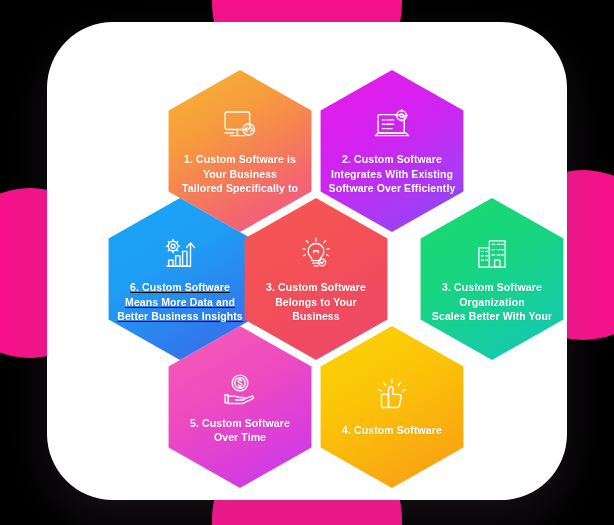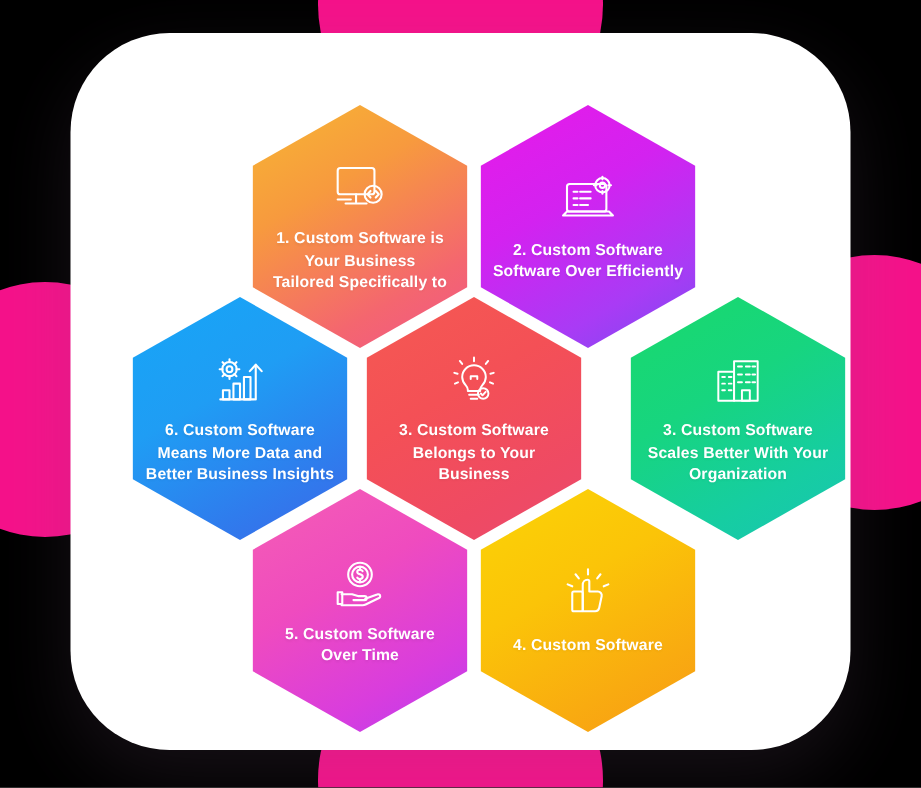--- a/index.html
+++ b/index.html
@@ -36,21 +36,21 @@
   .hex .cap{color:#fff;font-size:10.5px;line-height:14.5px;font-weight:700;
             text-align:center;letter-spacing:.1px;
             text-shadow:0 1px 2px rgba(0,0,0,.07);}
 
   
   .h1{left:164px;top:70px;}
   .h2{left:316px;top:70px;}
   .h3{left:416px;top:198px;}
   .h4{left:316px;top:326px;}
   .h5{left:164px;top:326px;}
-  .h6{left:84px;top:198px;}
+  .h6{left:104px;top:198px;text-decoration:underline;}
   .h7{left:240px;top:198px;}
 
   
   .h1{background:linear-gradient(150deg,#f7b733 0%,#f79a3e 35%,#f4666f 75%,#f0558a 100%);}
   .h2{background:linear-gradient(150deg,#e81ae8 0%,#d322f0 40%,#a93bf5 75%,#7a4bf0 100%);}
   .h3{background:linear-gradient(150deg,#19d96b 0%,#17d57f 40%,#16cda2 75%,#19c4b4 100%);}
   .h4{background:linear-gradient(150deg,#fbd406 0%,#fbc408 40%,#f9ab10 75%,#f79a16 100%);}
   .h5{background:linear-gradient(150deg,#f55fb4 0%,#ef4bbf 40%,#d93ddd 75%,#b93cf0 100%);}
   .h6{background:linear-gradient(150deg,#16a6f7 0%,#1f9df4 40%,#2f7ced 75%,#3d66e8 100%);}
   .h7{background:linear-gradient(150deg,#f55a52 0%,#f45056 40%,#ef4a63 75%,#ea4a6e 100%);}
@@ -95,38 +95,39 @@
           <path d="M5 33h38l-3-3H8z"></path>
           <path d="M13 15h3M13 20h3M13 25h3"></path>
           <path d="M18 15h8M18 20h8M18 25h6"></path>
           <circle cx="35" cy="10" r="5.5" fill="none"></circle>
           <circle cx="35" cy="10" r="2"></circle>
           <path d="M35 3.5v2M35 14.5v2M28.5 10h2M39.5 10h2"></path>
         </svg>
       </span>
       <div class="cap">
         <div>2. Custom Software</div>
+        <div>Integrates With Existing</div>
         <div>Software Over Efficiently</div>
       </div>
     </div>
 
     <div class="hex h3">
       <span class="ico">
         <svg viewBox="0 0 48 44" fill="none" stroke="#ffffff" stroke-width="1.5" stroke-linecap="round" stroke-linejoin="round">
           <rect x="9" y="15" width="12" height="22"></rect>
           <rect x="21" y="7" width="18" height="30"></rect>
           <path d="M12 19h2M17 19h2M12 24h2M17 24h2M12 29h2M17 29h2"></path>
           <path d="M24 11h3M30 11h3M35 11h2M24 17h3M30 17h3M35 17h2M24 23h3M30 23h3M35 23h2"></path>
           <rect x="27" y="29" width="6" height="8"></rect>
         </svg>
       </span>
       <div class="cap">
         <div>3. Custom Software</div>
+        <div>Organization</div>
         <div>Scales Better With Your</div>
-        <div>Organization</div>
       </div>
     </div>
 
     <div class="hex h4">
       <span class="ico">
         <svg viewBox="0 0 48 44" fill="none" stroke="#ffffff" stroke-width="1.6" stroke-linecap="round" stroke-linejoin="round">
           <path d="M20 19v-5c0-2.2 1.6-4 3.6-4 .9 0 1.4.6 1.4 1.4V19h6.5c1.9 0 3.3 1.7 2.9 3.5l-1.9 9c-.3 1.4-1.5 2.5-3 2.5H20z"></path>
           <rect x="12" y="19" width="8" height="15" rx="1.2"></rect>
           <path d="M24 6V2M31 9l2.5-3.2M17 9l-2.5-3.2M36 15l3.5-1.5M12 15L8.5 13.5"></path>
         </svg>

